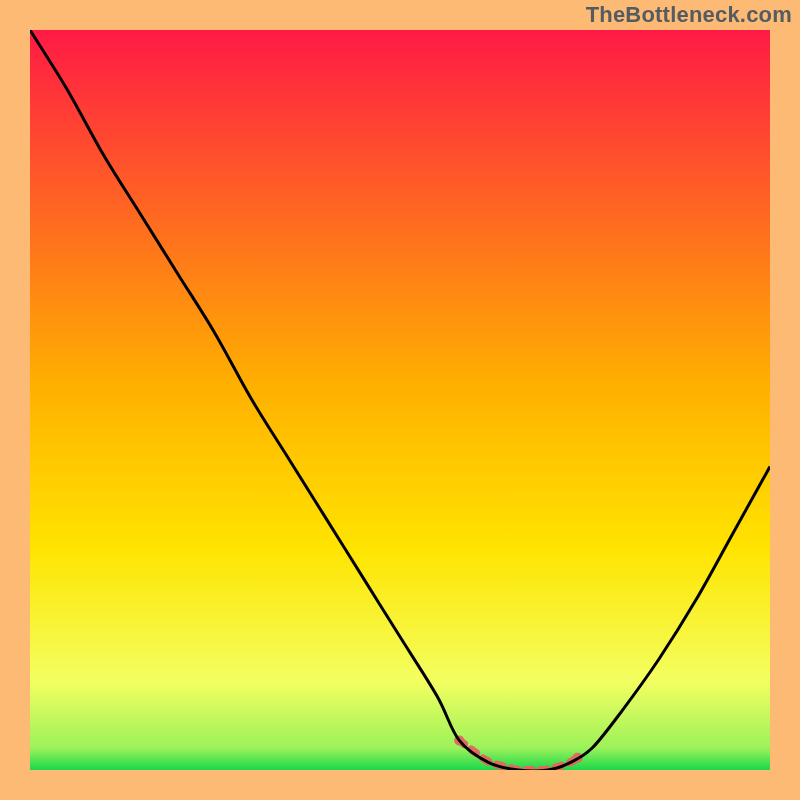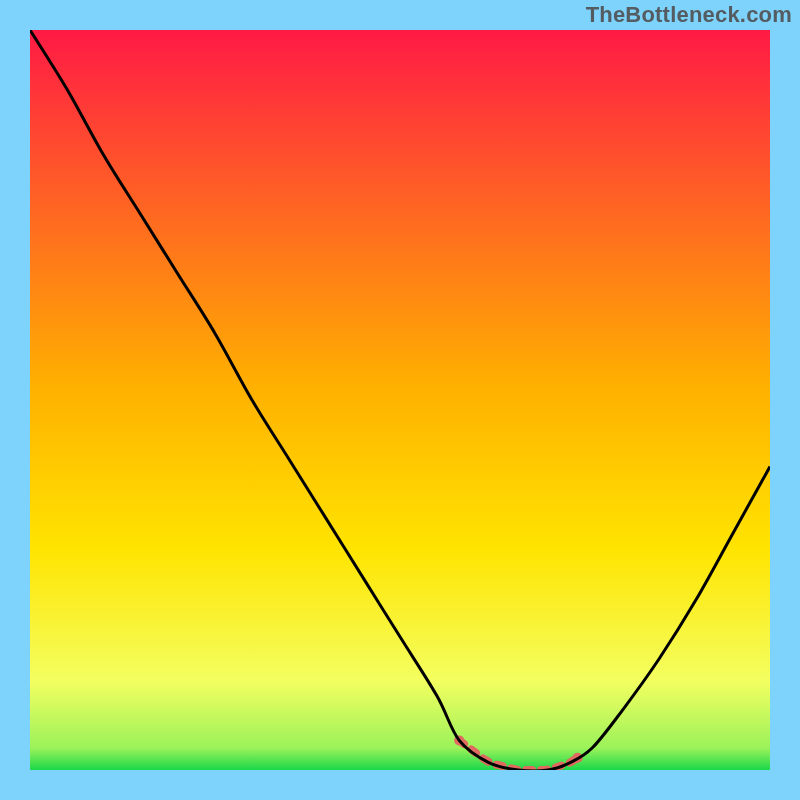--- a/index.html
+++ b/index.html
@@ -8,21 +8,21 @@
     width: 800px;
     height: 800px;
     background: #000;
     font-family: Arial, Helvetica, sans-serif;
     overflow: hidden;
   }
   .frame {
     position: relative;
     width: 800px;
     height: 800px;
-    background: #7dd3fc;
+    background: #fdba74;
   }
   .watermark {
     position: absolute;
     top: 2px;
     right: 8px;
     color: #555c61;
     font-size: 22px;
     font-weight: 600;
     letter-spacing: 0.2px;
     z-index: 10;

